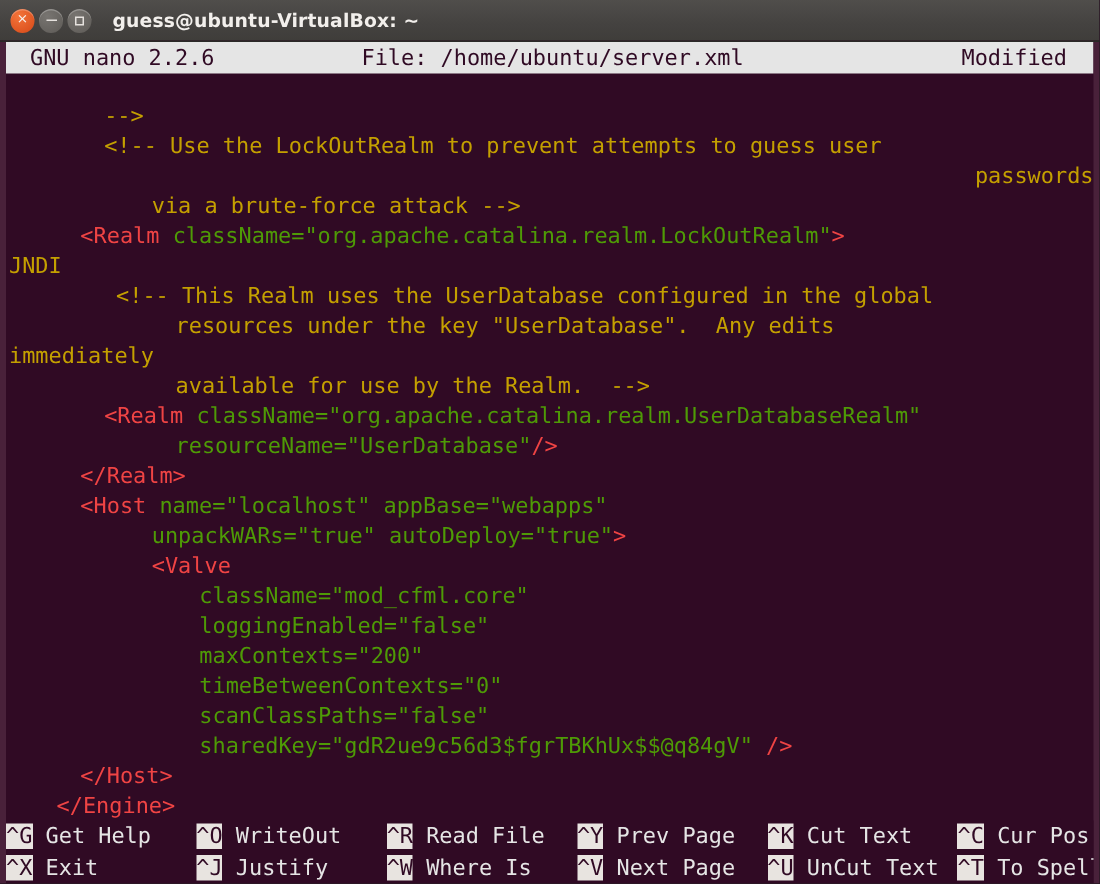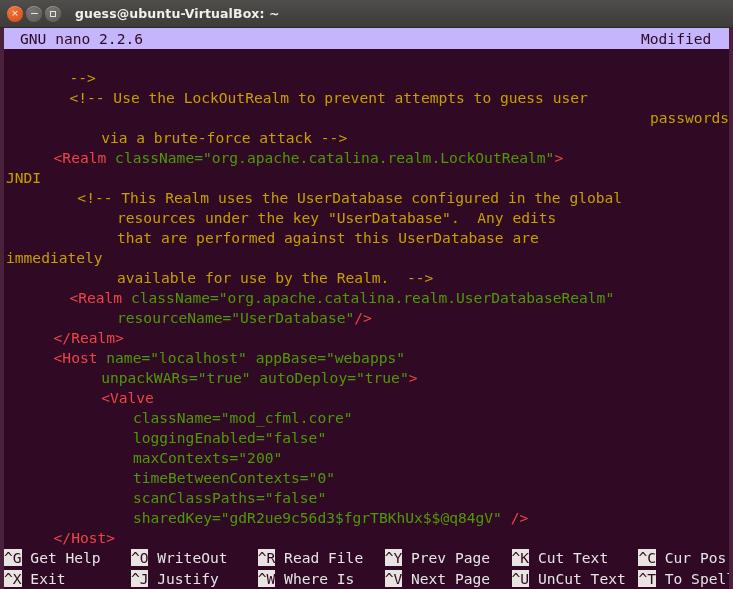--- a/index.html
+++ b/index.html
@@ -83,21 +83,21 @@
     line-height: 20px;
     font-size: 14.6px;
     white-space: pre;
     letter-spacing: 0px;
   }
 
   
   .nano-header {
     height: 21px;
     line-height: 21px;
-    background: #c4b5fd;
+    background: #e5e5e5;
     color: #300a24;
     font-size: 14.6px;
     white-space: pre;
     position: relative;
     overflow: hidden;
   }
   .nano-header span { position: absolute; top: 0; white-space: pre; }
 
   .spacer { height: 19px; }
 
@@ -154,35 +154,35 @@
         <span class="wb-glyph"></span>
       </div>
     </div>
     <div class="wintitle">guess@ubuntu-VirtualBox: ~</div>
   </div>
 
   <div class="term">
 
     <div class="nano-header">
       <span style="left:16px;">GNU nano 2.2.6</span>
+      <span style="left:237px;">File: /home/ubuntu/server.xml</span>
       <span style="left:637px;">Modified</span>
     </div>
 
     <div class="spacer"></div>
 
     <div class="code" id="code-area">
         <div class="row" style="padding-left: 63.44px;"><span class="c-comment">--&gt;</span></div>
         <div class="row" style="padding-left: 63.44px;"><span class="c-comment">&lt;!-- Use the LockOutRealm to prevent attempts to guess user</span></div>
         <div class="row" style="padding-left: 0px; text-align: right;"><span class="c-comment">passwords</span></div>
         <div class="row" style="padding-left: 95.16px;"><span class="c-comment">via a brute-force attack --&gt;</span></div>
         <div class="row" style="padding-left: 47.58px;"><span class="c-tag">&lt;Realm </span><span class="c-attr">className="org.apache.catalina.realm.LockOutRealm"</span><span class="c-tag">&gt;</span></div>
         <div class="row" style="padding-left: 0px;"><span class="c-comment">JNDI</span></div>
         <div class="row" style="padding-left: 71.37px;"><span class="c-comment">&lt;!-- This Realm uses the UserDatabase configured in the global</span></div>
         <div class="row" style="padding-left: 111.02px;"><span class="c-comment">resources under the key "UserDatabase".  Any edits</span></div>
-        <div class="row" style="padding-left: 111.02px;"><span class="c-comment">that are performed against this UserDatabase are</span></div>
         <div class="row" style="padding-left: 0px;"><span class="c-comment">immediately</span></div>
         <div class="row" style="padding-left: 111.02px;"><span class="c-comment">available for use by the Realm.  --&gt;</span></div>
         <div class="row" style="padding-left: 63.44px;"><span class="c-tag">&lt;Realm </span><span class="c-attr">className="org.apache.catalina.realm.UserDatabaseRealm"</span></div>
         <div class="row" style="padding-left: 111.02px;"><span class="c-attr">resourceName="UserDatabase"</span><span class="c-tag">/&gt;</span></div>
         <div class="row" style="padding-left: 47.58px;"><span class="c-tag">&lt;/Realm&gt;</span></div>
         <div class="row" style="padding-left: 47.58px;"><span class="c-tag">&lt;Host </span><span class="c-attr">name="localhost" appBase="webapps"</span></div>
         <div class="row" style="padding-left: 95.16px;"><span class="c-attr">unpackWARs="true" autoDeploy="true"</span><span class="c-tag">&gt;</span></div>
         <div class="row" style="padding-left: 95.16px;"><span class="c-tag">&lt;Valve</span></div>
         <div class="row" style="padding-left: 126.88px;"><span class="c-attr">className="mod_cfml.core"</span></div>
         <div class="row" style="padding-left: 126.88px;"><span class="c-attr">loggingEnabled="false"</span></div>

